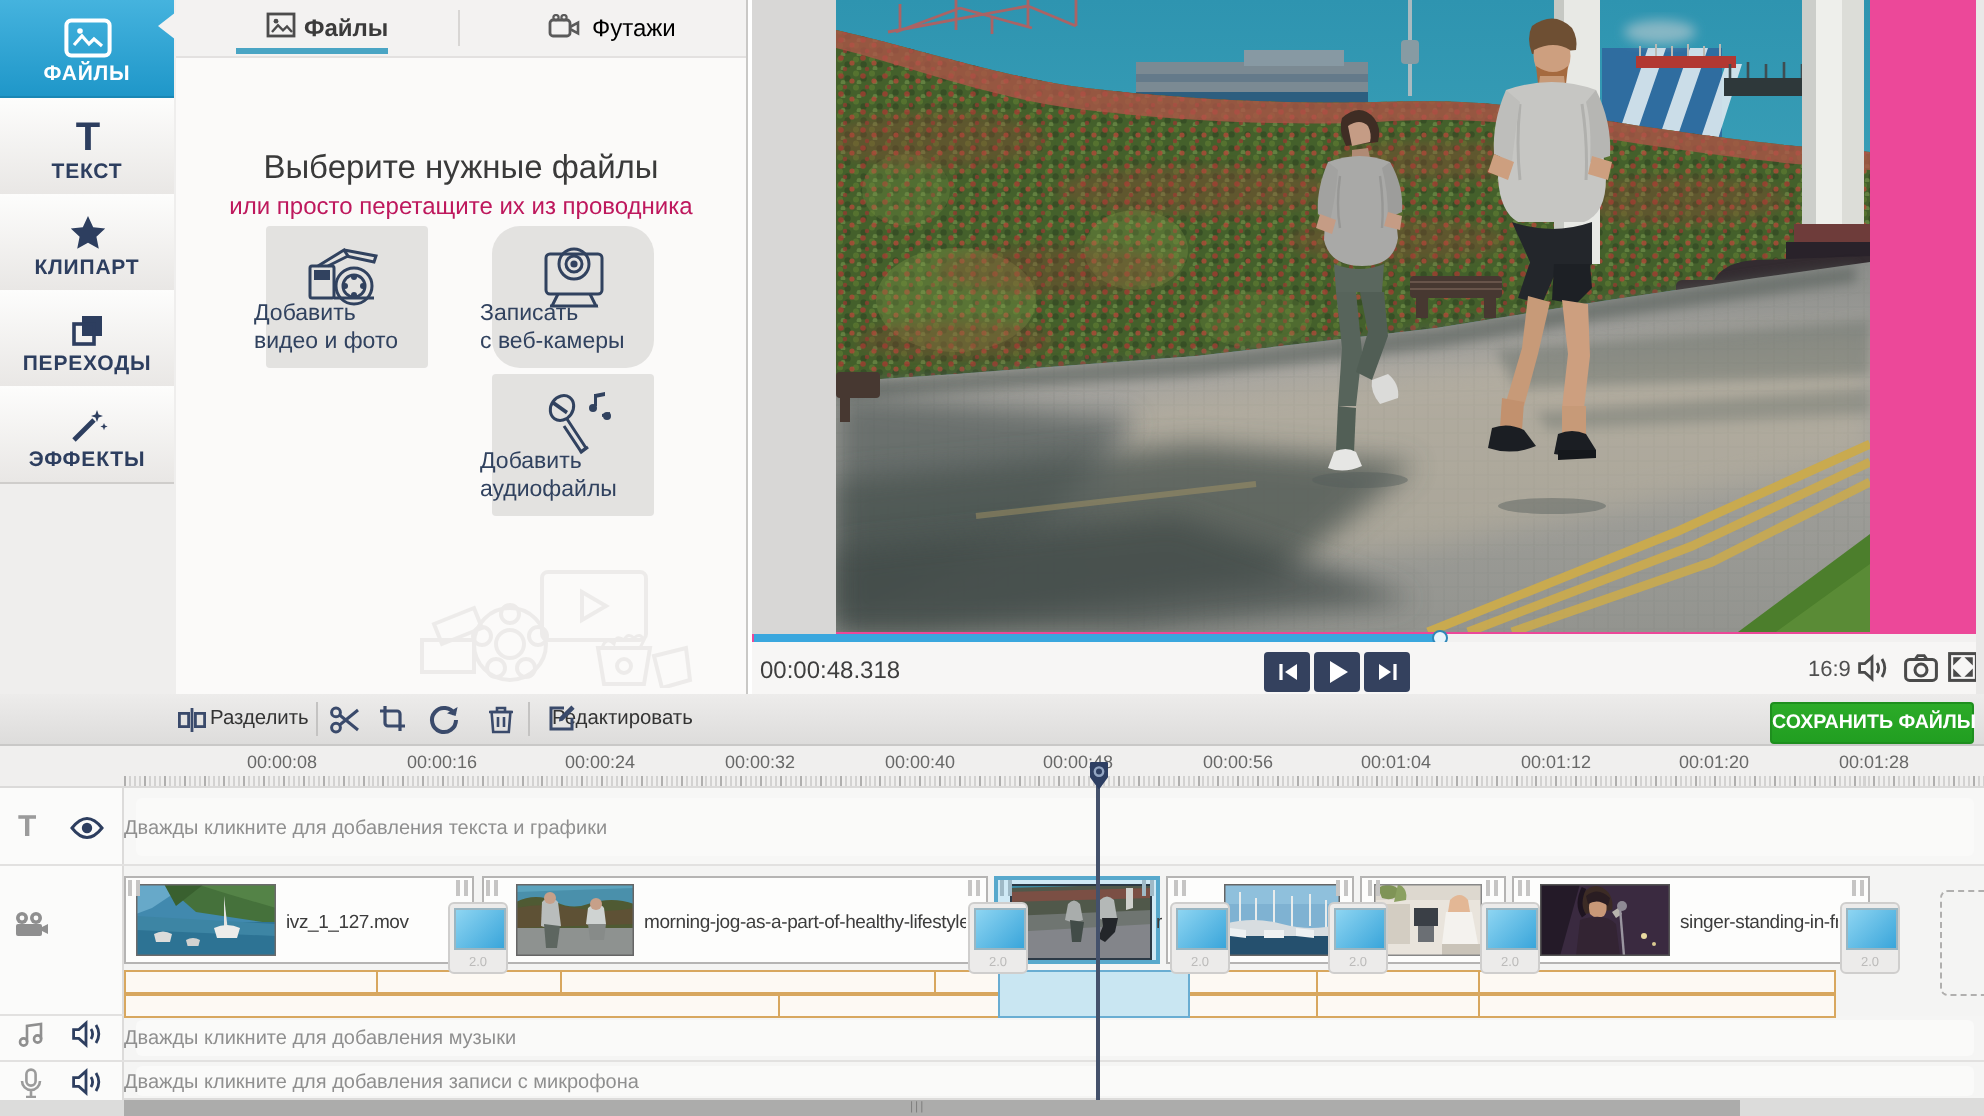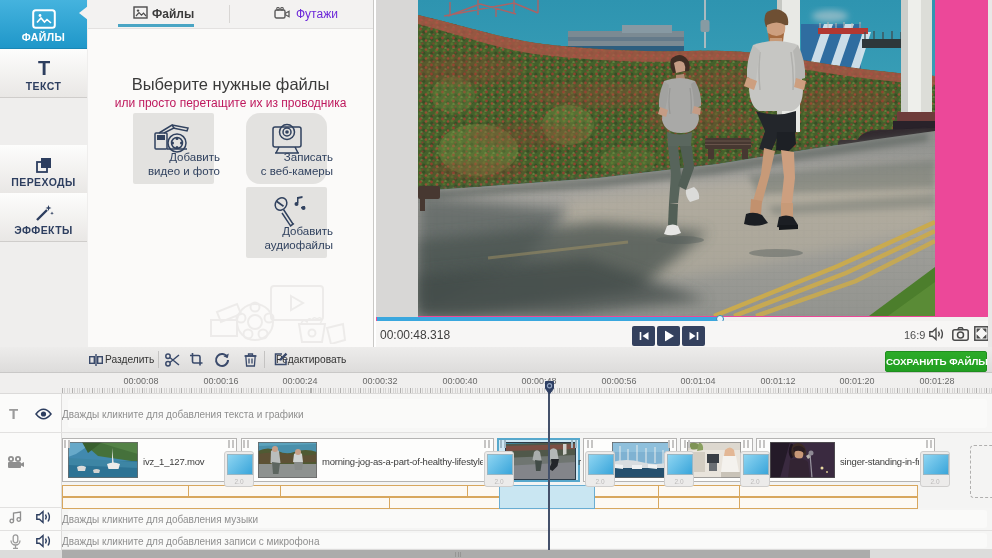--- a/index.html
+++ b/index.html
@@ -12,24 +12,24 @@
   .sbtn svg{position:absolute;left:50%;transform:translateX(-50%);top:9px;}
   #sb1{background:linear-gradient(#45b3de,#1f97c9);border-bottom:1px solid #1a87b5;}
   #sb1 .lbl{color:#fff;}
   #notch{left:79px;top:6px;width:0;height:0;border-top:7px solid transparent;border-bottom:7px solid transparent;border-right:9px solid #f3f2f1;}
   
   #fpanel{left:88px;top:0;width:285px;height:347px;background:#fbfaf9;border-right:1px solid #c9c8c6;}
   #tabbar{position:absolute;left:0;top:0;width:285px;height:28px;background:#f3f2f1;border-bottom:1px solid #e3e1e0;}
   #tabsep{position:absolute;left:141px;top:5px;width:1px;height:18px;background:#d8d6d4;}
   #tabu{position:absolute;left:30px;top:24px;width:76px;height:3px;background:#4aa5c4;}
   .tabt{position:absolute;top:7px;font-size:12px;color:#3b3b3b;font-weight:bold;}
-  .tabt2{position:absolute;top:7px;font-size:12px;color:#6d28d9;}
+  .tabt2{position:absolute;top:7px;font-size:12px;color:#000000;}
   #fhead{position:absolute;left:0;top:75px;width:285px;text-align:center;font-size:16.5px;color:#3a3a3a;}
   #fsub{position:absolute;left:0;top:96px;width:285px;text-align:center;font-size:12px;color:#be185d;}
-  .fbtn{position:absolute;width:81px;height:71px;background:#e3e2e0;border-radius:2px;text-align:right;}
+  .fbtn{position:absolute;width:81px;height:71px;background:#e3e2e0;border-radius:2px;text-align:left;}
   .fbtn .t{position:absolute;left:-6px;right:-6px;bottom:6px;font-size:11.5px;line-height:13.5px;color:#31425f;}
   .fbtn svg{position:absolute;left:50%;transform:translateX(-50%);top:8px;}
   
   #preview{left:376px;top:0;width:652px;height:348px;background:#ec4899;}
   #vwrap{position:absolute;left:42px;top:0;width:517px;height:316px;background:#4b8fa5;overflow:hidden;}
   #pbar{position:absolute;left:1px;top:317px;width:611px;height:4px;background:#f2f1f0;}
   #pfill{position:absolute;left:0;top:0;width:343px;height:4px;background:#3aa7de;}
   #pknob{position:absolute;left:339px;top:-2px;width:8px;height:8px;border-radius:50%;background:#e8f4fb;border:1px solid #2f87b8;box-sizing:border-box;}
   #cbar{position:absolute;left:0;top:321px;width:612px;height:27px;background:#f7f6f5;}
   #tstamp{position:absolute;left:4px;top:7px;font-size:12px;color:#3e3e3e;}
@@ -86,20 +86,26 @@
         <circle cx="8" cy="6.5" r="1.4" fill="#fff"></circle>
       </svg>
   <div class="lbl">ФАЙЛЫ</div>
 </div>
 <div id="notch" class="abs"></div>
 <div class="sbtn" style="top:49px;">
   <svg width="22" height="22" viewBox="0 0 22 22">
         <text x="11" y="17" text-anchor="middle" font-family="Liberation Sans" font-size="20" font-weight="bold" fill="#2d3e5f">T</text>
       </svg>
   <div class="lbl">ТЕКСТ</div>
+</div>
+<div class="sbtn" style="top:97px;">
+  <svg width="22" height="22" viewBox="0 0 22 22">
+        <path d="M11 2l2.6 5.6 6 .7-4.4 4.1 1.2 6L11 15.4l-5.4 3 1.2-6L2.4 8.3l6-.7z" fill="#2d3e5f"></path>
+      </svg>
+  <div class="lbl">КЛИПАРТ</div>
 </div>
 <div class="sbtn" style="top:145px;">
   <svg width="22" height="22" viewBox="0 0 22 22">
         <rect x="8" y="4" width="10" height="10" fill="#2d3e5f"></rect>
         <rect x="4" y="8" width="10" height="10" fill="none" stroke="#2d3e5f" stroke-width="1.8"></rect>
       </svg>
   <div class="lbl">ПЕРЕХОДЫ</div>
 </div>
 <div class="sbtn" style="top:193px;">
   <svg width="22" height="22" viewBox="0 0 22 22">

